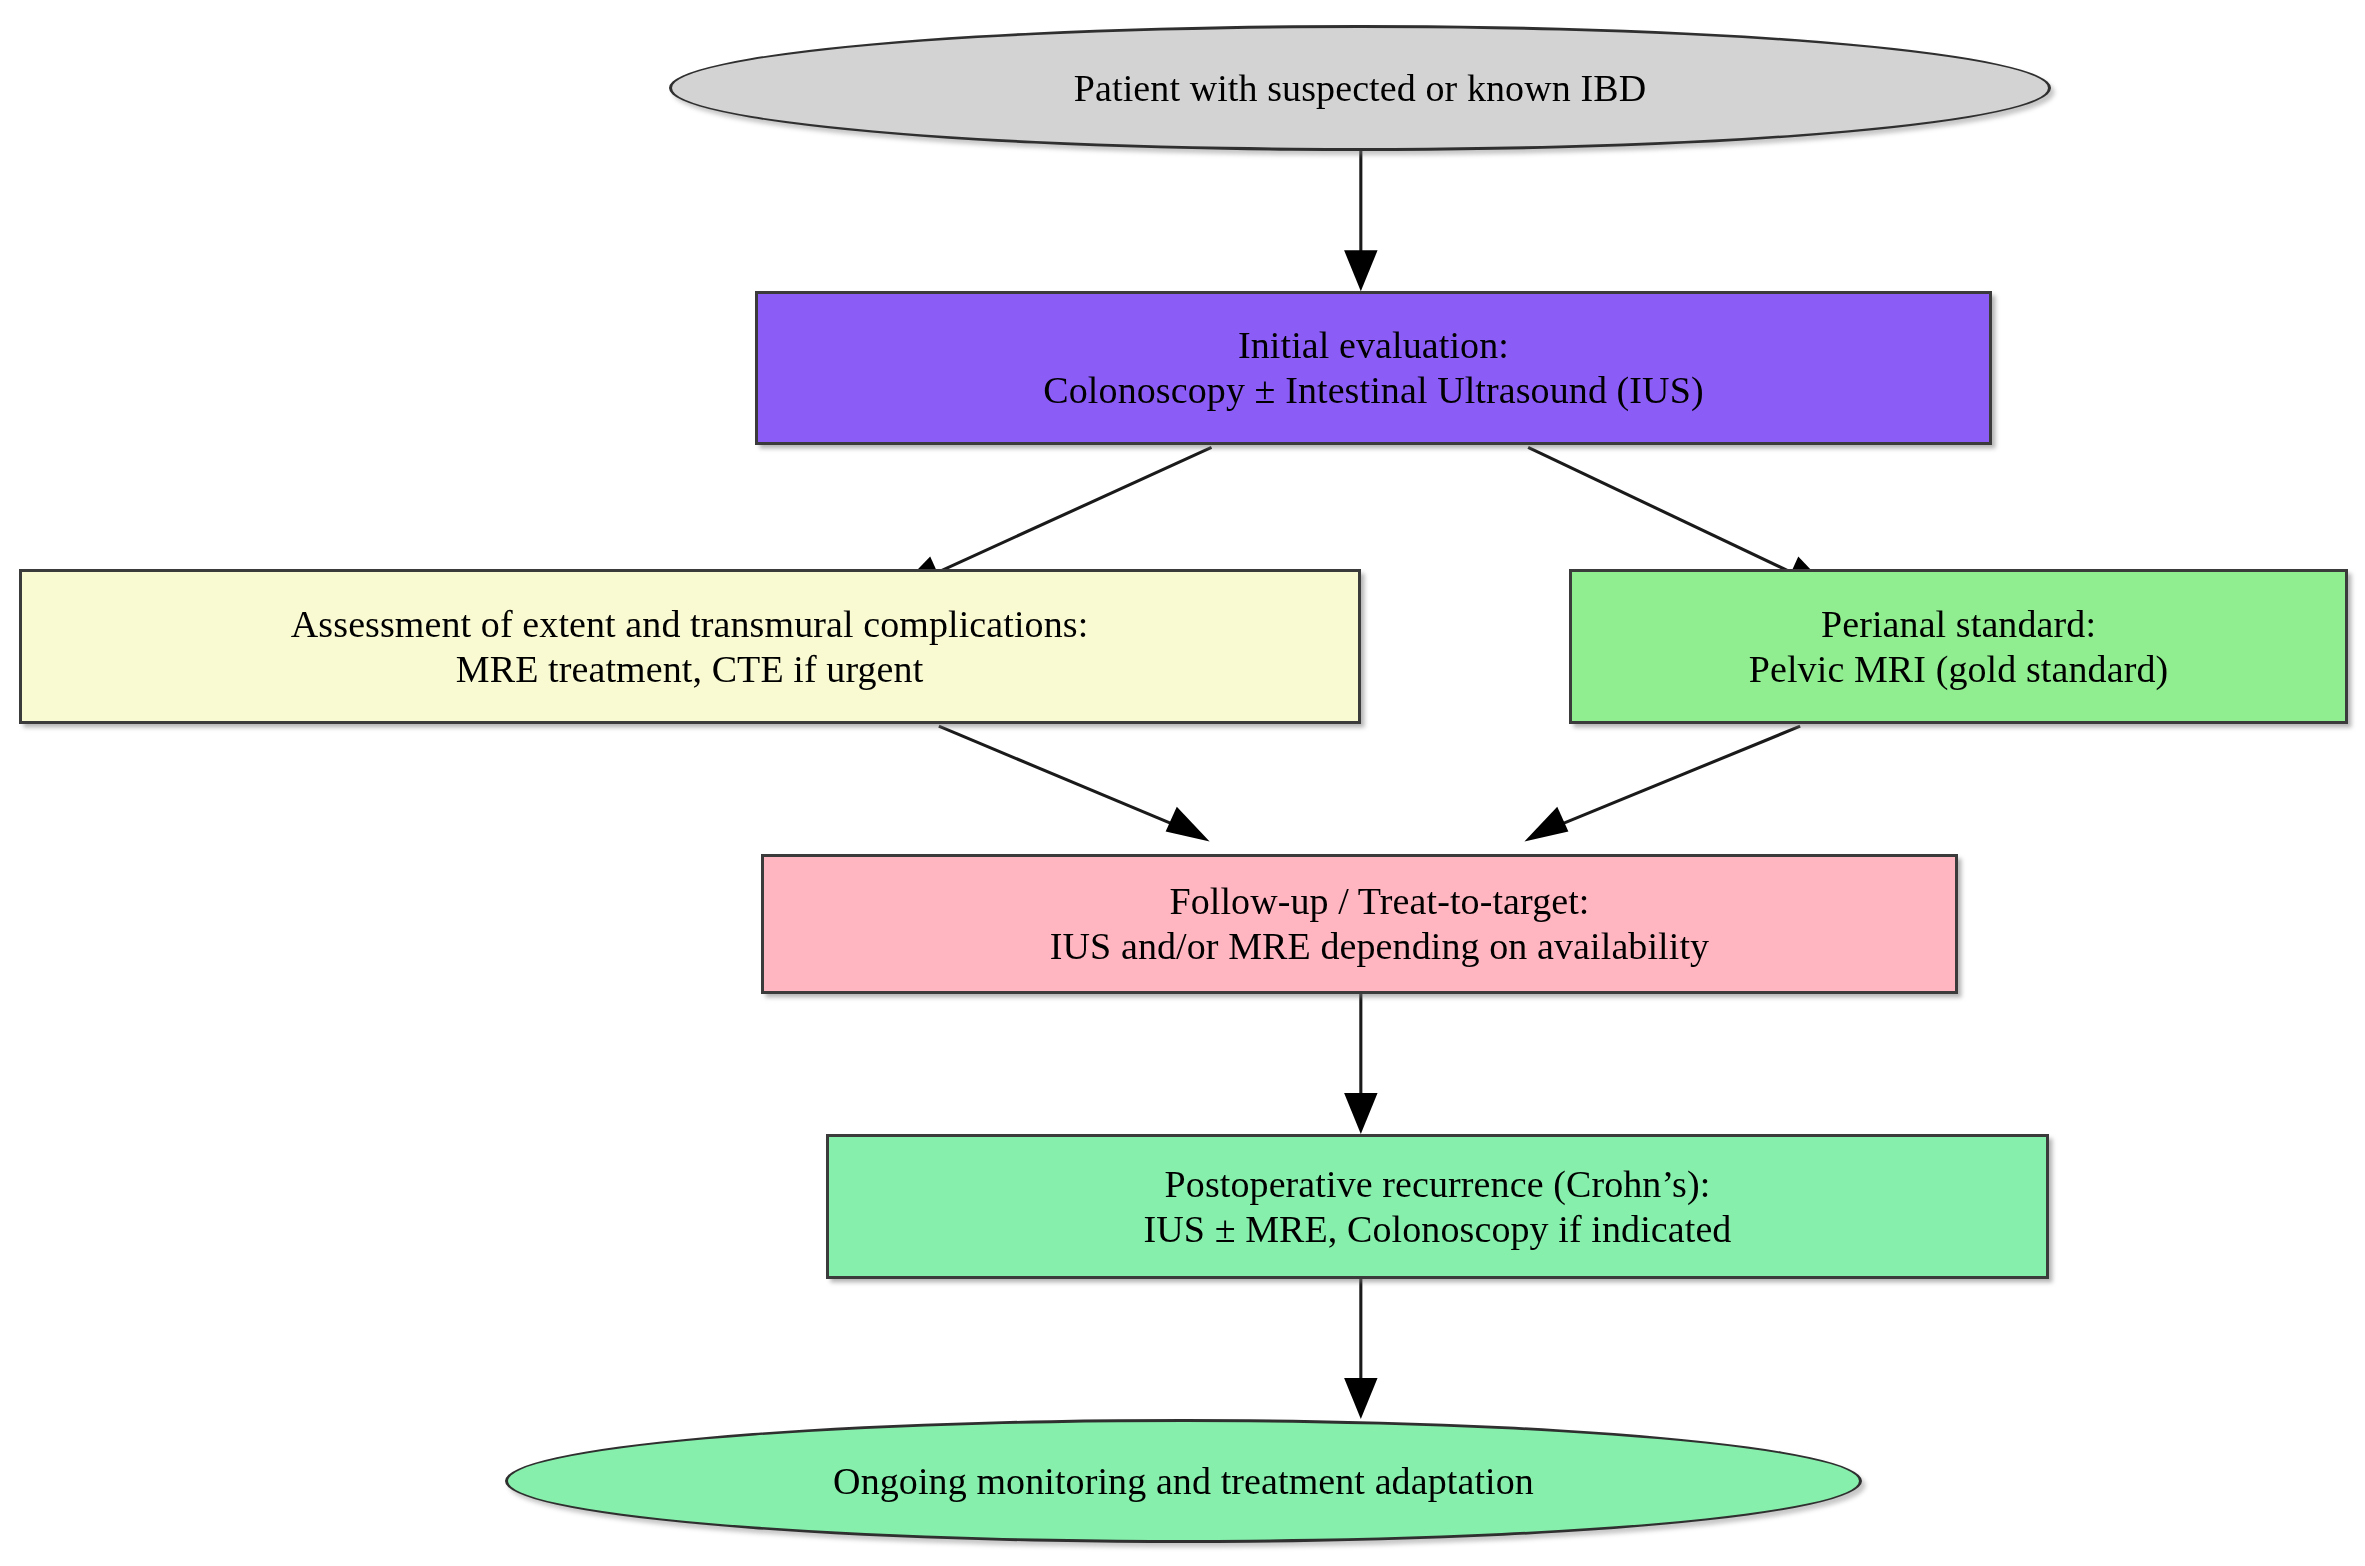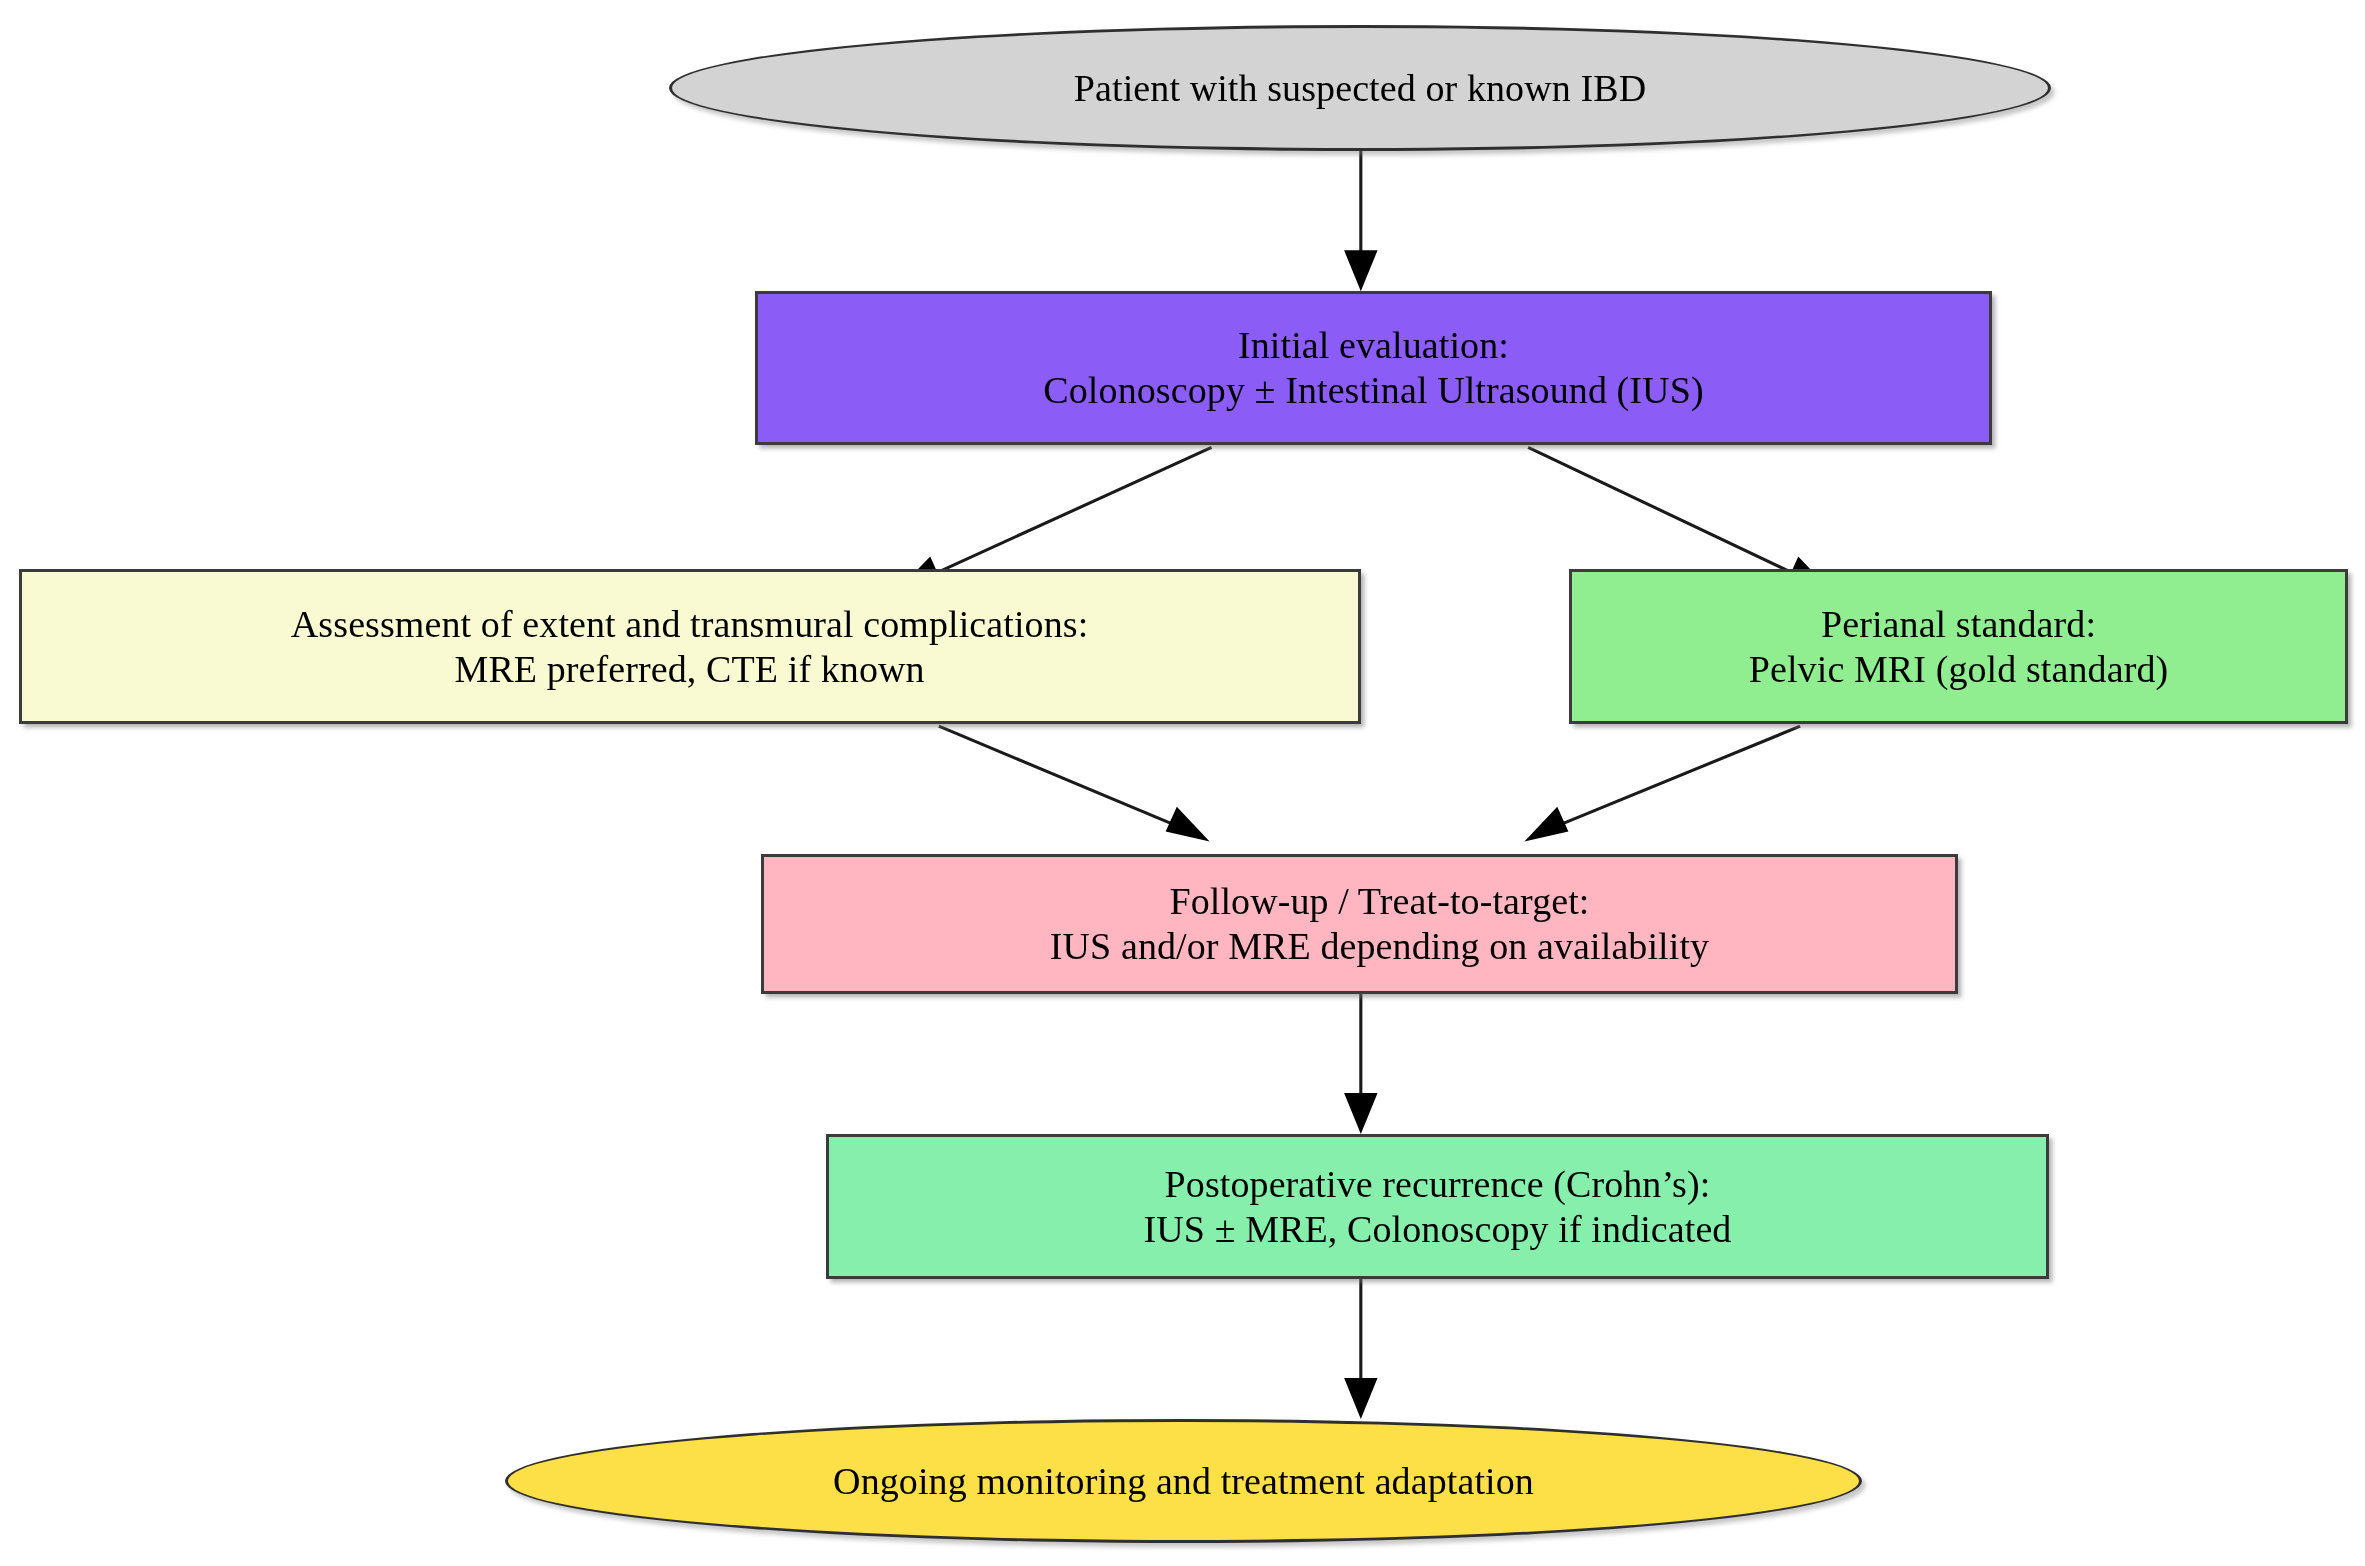--- a/index.html
+++ b/index.html
@@ -107,36 +107,36 @@
     <span class="line">Patient with suspected or known IBD</span>
   </div>
 
   <div class="node box" style="left:755px; top:291px; width:1237px; height:154px; background:#8b5cf6;">
     <span class="line">Initial evaluation:</span>
     <span class="line">Colonoscopy ± Intestinal Ultrasound (IUS)</span>
   </div>
 
   <div class="node box" style="left:18.6px; top:569px; width:1342px; height:155px; background:#fafad2;">
     <span class="line">Assessment of extent and transmural complications:</span>
-    <span class="line">MRE preferred, CTE if known</span>
+    <span class="line">MRE treatment, CTE if urgent</span>
   </div>
 
   <div class="node box" style="left:1569px; top:569px; width:779px; height:155px; background:#90ee90;">
     <span class="line">Perianal standard:</span>
     <span class="line">Pelvic MRI (gold standard)</span>
   </div>
 
   <div class="node box" style="left:761px; top:854px; width:1197px; height:140px; background:#ffb6c1;padding-left:40px;">
     <span class="line">Follow-up / Treat-to-target:</span>
     <span class="line">IUS and/or MRE depending on availability</span>
   </div>
 
   <div class="node box" style="left:826px; top:1134px; width:1223px; height:145px; background:#86efac;">
     <span class="line">Postoperative recurrence (Crohn’s):</span>
     <span class="line">IUS ± MRE, Colonoscopy if indicated</span>
   </div>
 
-  <div class="node ellipse" style="left:505px; top:1419px; width:1357px; height:124px; background:#fde047;justify-content:center;">
+  <div class="node ellipse" style="left:505px; top:1419px; width:1357px; height:124px; background:#86efac;justify-content:center;">
     <span class="line">Ongoing monitoring and treatment adaptation</span>
   </div>
 
 </div>
 
 
 </body></html>

